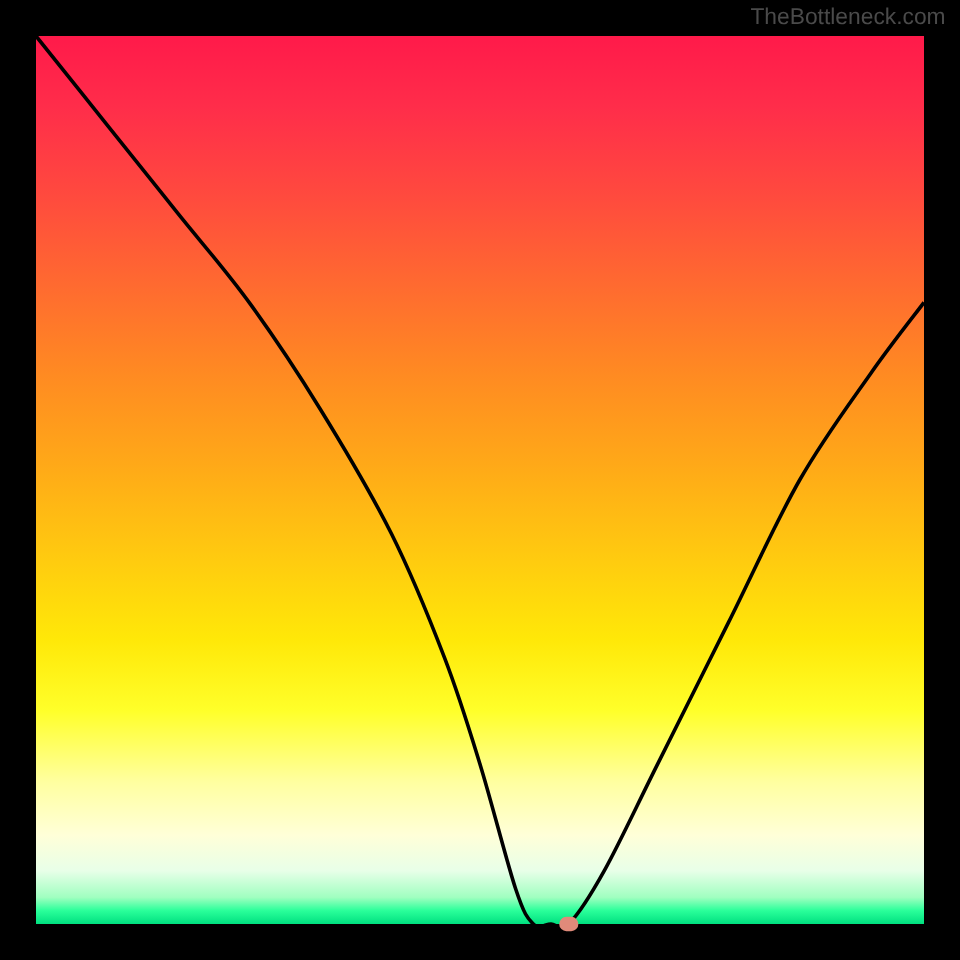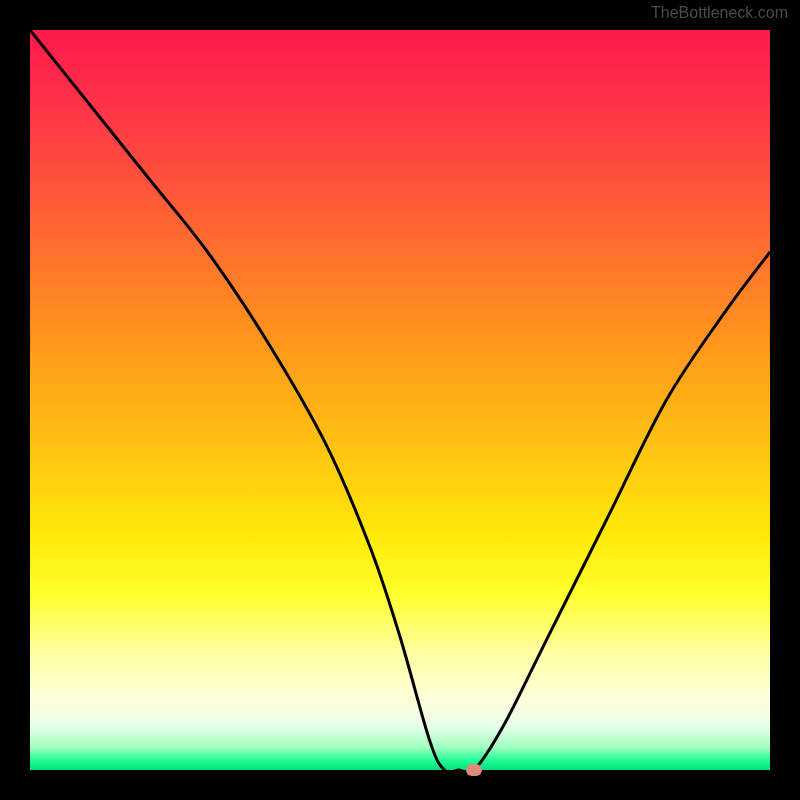--- a/index.html
+++ b/index.html
@@ -9,21 +9,21 @@
     height: 800px;
     background: #000;
     position: relative;
     font-family: Arial, sans-serif;
   }
   .watermark {
     position: absolute;
     top: 4px;
     right: 12px;
     color: #4a4a4a;
-    font-size: 16px;
+    font-size: 19px;
     font-weight: 500;
     z-index: 10;
   }
   .plot-area {
     position: absolute;
     top: 30px;
     left: 30px;
     width: 740px;
     height: 740px;
     background: linear-gradient(

